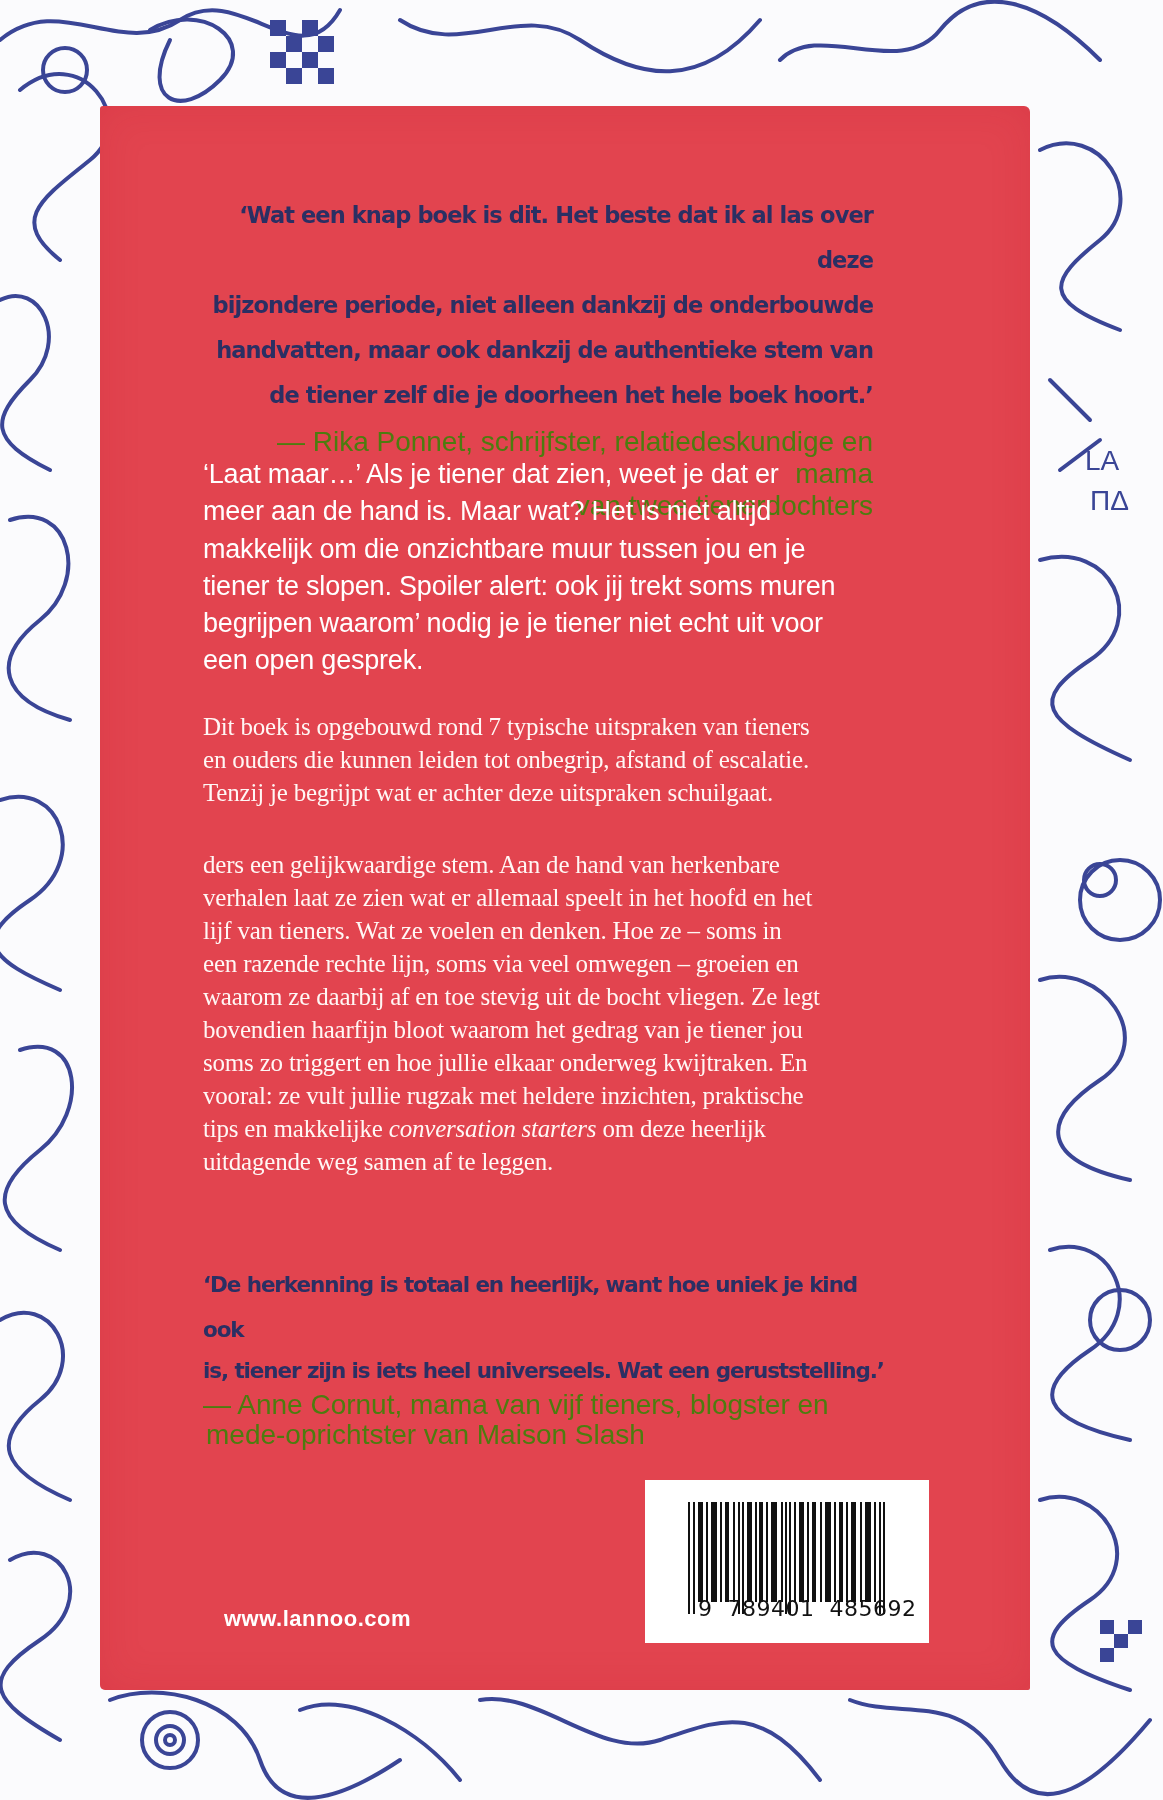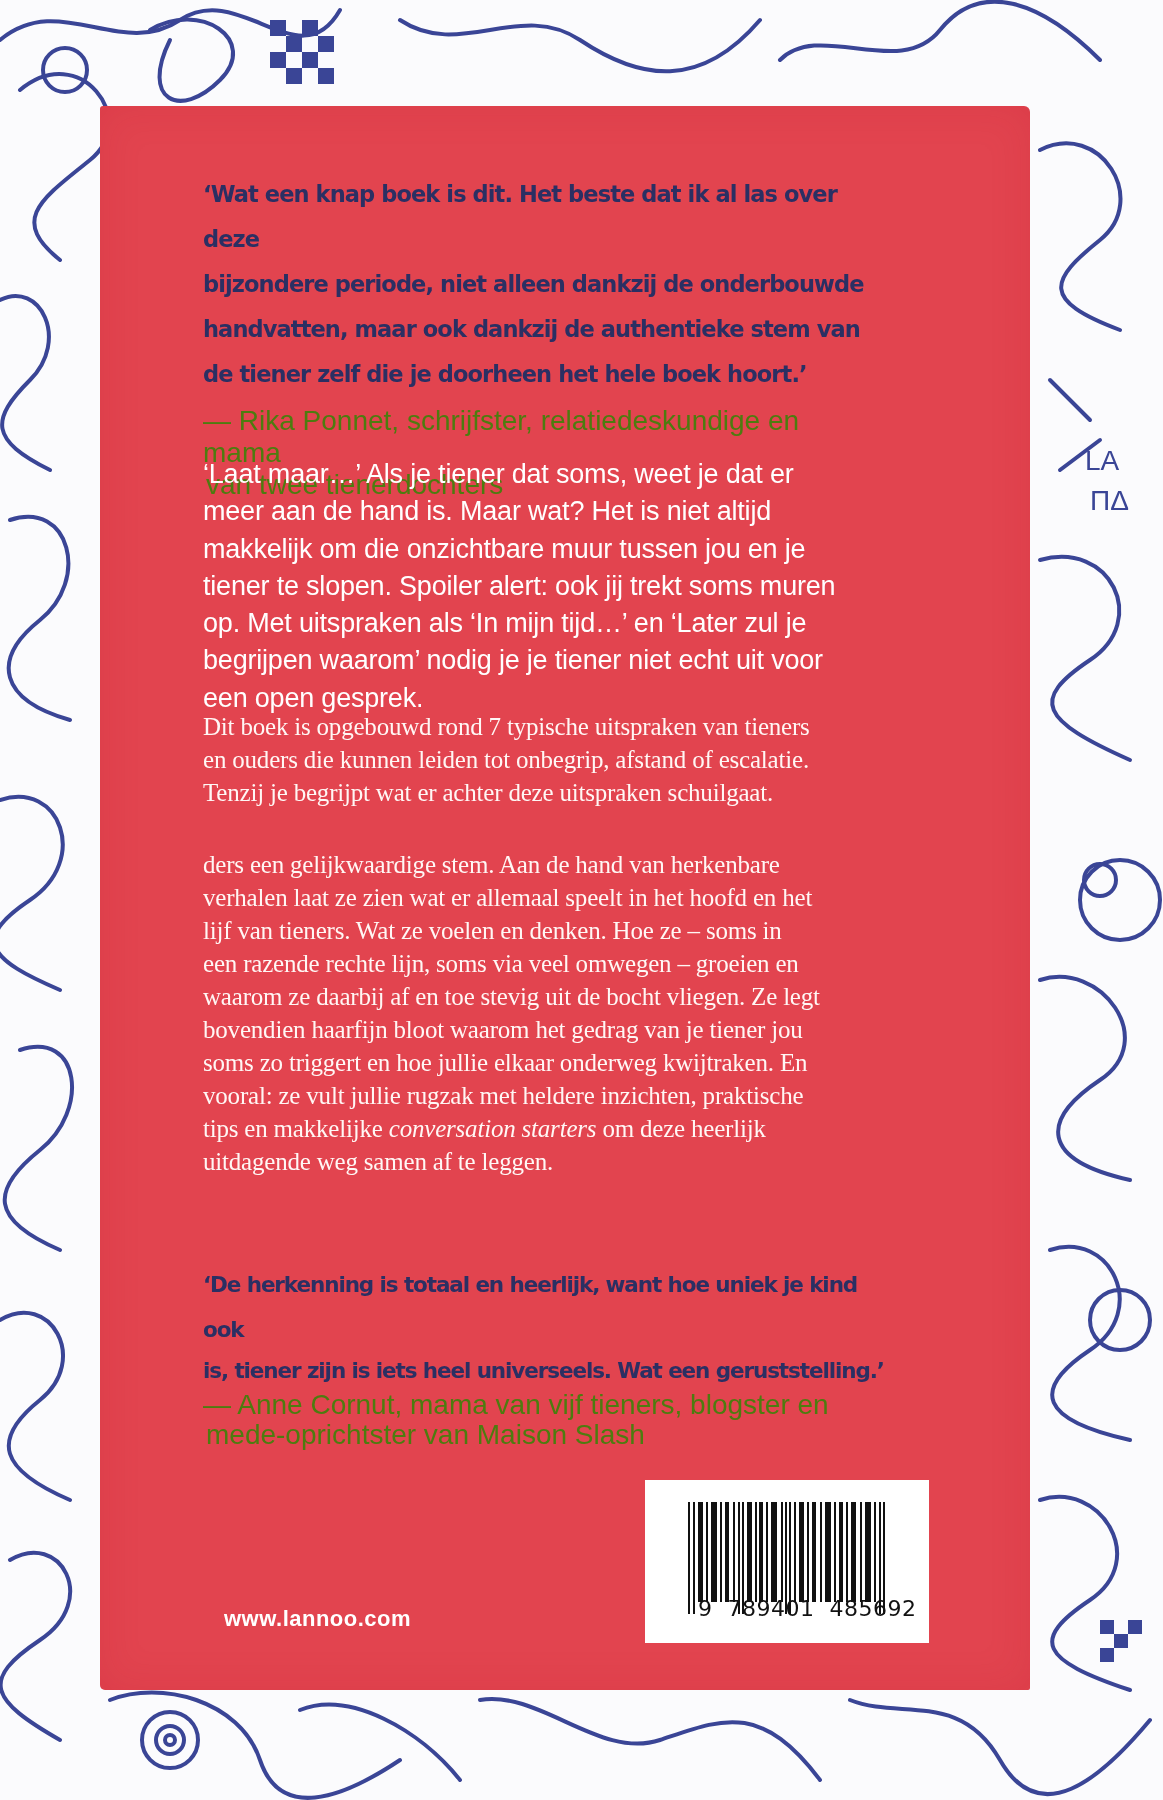--- a/index.html
+++ b/index.html
@@ -98,36 +98,35 @@
       <rect x="1100" y="1648" width="14" height="14"></rect>
   </g>
   <g fill="#3a4596" font-family="Liberation Sans, sans-serif" font-size="28">
     <text x="1085" y="470">LA</text>
     <text x="1090" y="510">ΠΔ</text>
   </g>
 </svg>
 
 <div class="panel"></div>
 
-<div class="text-col" style="top:172px;">
+<div class="text-col" style="top:193px;text-align:right;">
   <p class="quote">‘Wat een knap boek is dit. Het beste dat ik al las over deze</p>
   <p class="quote">bijzondere periode, niet alleen dankzij de onderbouwde</p>
   <p class="quote">handvatten, maar ook dankzij de authentieke stem van</p>
   <p class="quote">de tiener zelf die je doorheen het hele boek hoort.’</p>
   <div style="height:8px"></div>
   <p class="attrib">— Rika Ponnet, schrijfster, relatiedeskundige en mama</p>
   <p class="attrib" style="padding-left:3px">van twee tienerdochters</p>
 </div>
 
 <div class="text-col" style="top:456px;">
-  <p class="intro">‘Laat maar…’ Als je tiener dat soms, weet je dat er</p>
+  <p class="intro">‘Laat maar…’ Als je tiener dat zien, weet je dat er</p>
   <p class="intro">meer aan de hand is. Maar wat? Het is niet altijd</p>
   <p class="intro">makkelijk om die onzichtbare muur tussen jou en je</p>
   <p class="intro">tiener te slopen. Spoiler alert: ook jij trekt soms muren</p>
-  <p class="intro">op. Met uitspraken als ‘In mijn tijd…’ en ‘Later zul je</p>
   <p class="intro">begrijpen waarom’ nodig je je tiener niet echt uit voor</p>
   <p class="intro">een open gesprek.</p>
 </div>
 
 <div class="text-col" style="top:710px;">
   <p class="body-text">Dit boek is opgebouwd rond 7 typische uitspraken van tieners</p>
   <p class="body-text">en ouders die kunnen leiden tot onbegrip, afstand of escalatie.</p>
   <p class="body-text">Tenzij je begrijpt wat er achter deze uitspraken schuilgaat.</p>
 </div>
 

